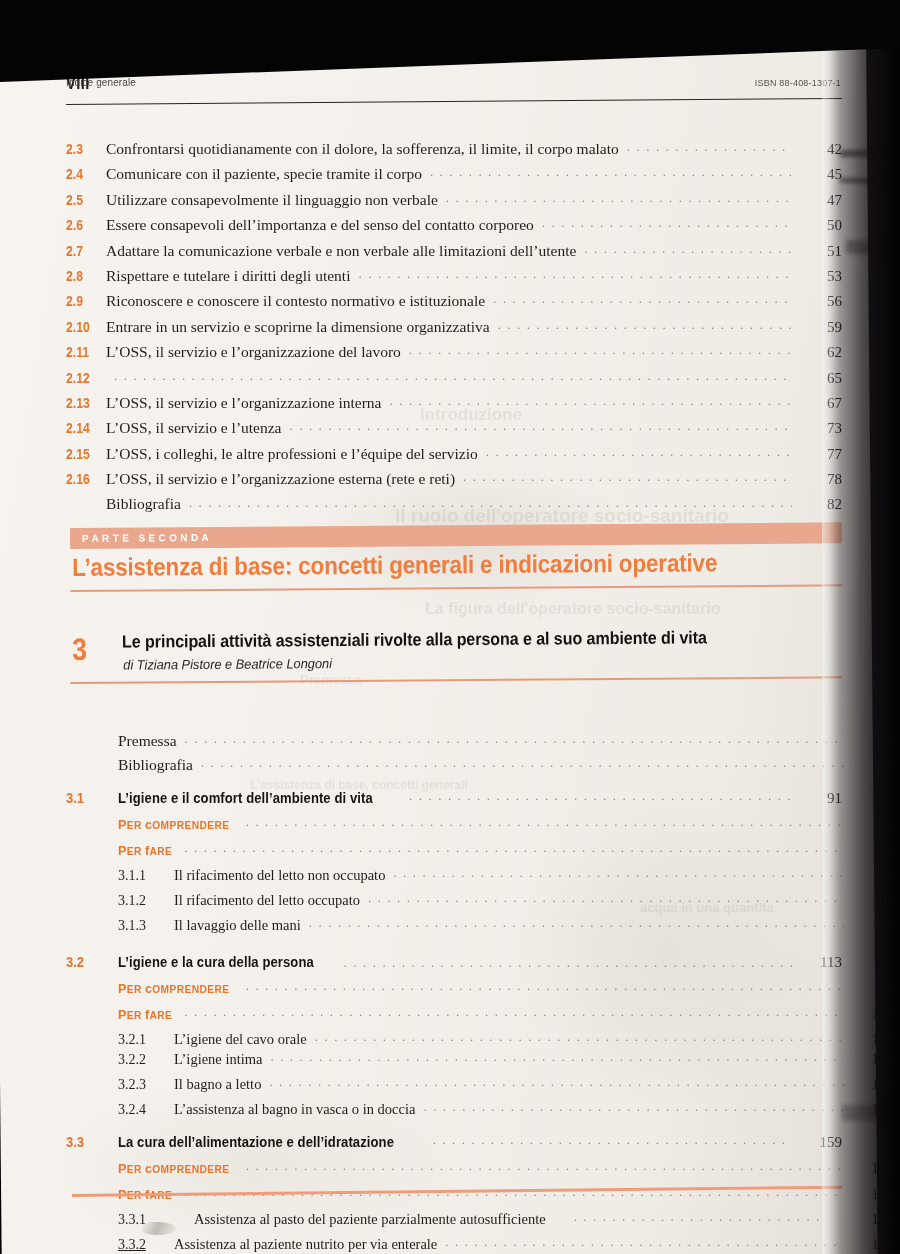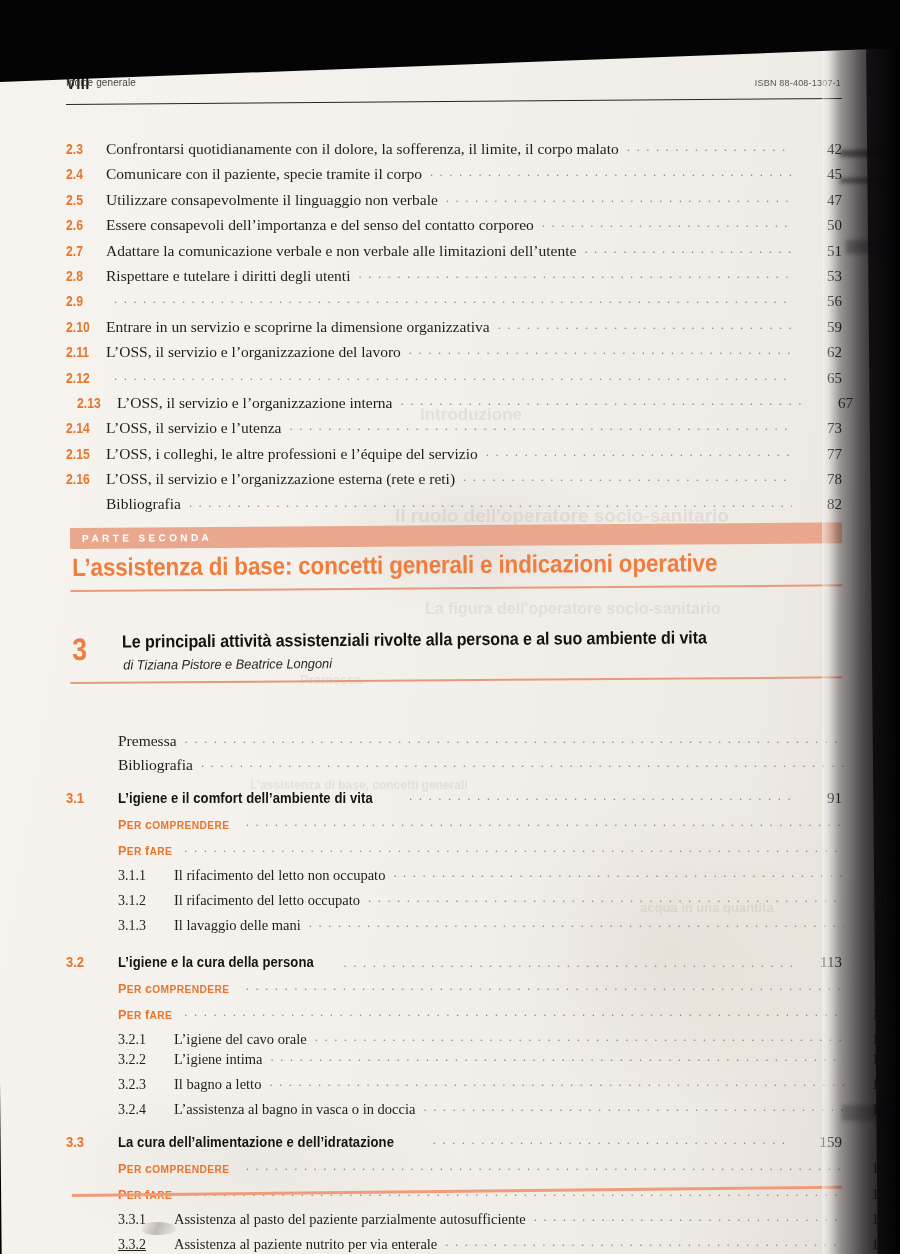--- a/index.html
+++ b/index.html
@@ -420,41 +420,42 @@
           <span class="pg">51</span>
         </div>
         <div class="row" style="margin-top: 5.4px;">
           <span class="num w-num-b" style="width: 40px; display: inline-block;">2.8</span>
           <span class="label">Rispettare e tutelare i diritti degli utenti</span>
           <span class="leader"></span>
           <span class="pg">53</span>
         </div>
         <div class="row" style="margin-top: 5.4px;">
           <span class="num w-num-b" style="width: 40px; display: inline-block;">2.9</span>
+          <span class="label">Riconoscere e conoscere il contesto normativo e istituzionale</span>
           <span class="leader"></span>
           <span class="pg">56</span>
         </div>
         <div class="row" style="margin-top: 5.4px;">
           <span class="num w-num-b" style="width: 40px; display: inline-block;">2.10</span>
           <span class="label">Entrare in un servizio e scoprirne la dimensione organizzativa</span>
           <span class="leader"></span>
           <span class="pg">59</span>
         </div>
         <div class="row" style="margin-top: 5.4px;">
           <span class="num w-num-b" style="width: 40px; display: inline-block;">2.11</span>
           <span class="label">L’OSS, il servizio e l’organizzazione del lavoro</span>
           <span class="leader"></span>
           <span class="pg">62</span>
         </div>
         <div class="row" style="margin-top: 5.4px;">
           <span class="num w-num-b" style="width: 40px; display: inline-block;">2.12</span>
           <span class="leader"></span>
           <span class="pg">65</span>
         </div>
-        <div class="row" style="margin-top: 5.4px; margin-left: 11px;">
+        <div class="row" style="margin-top: 5.4px;">
           <span class="num w-num-b" style="width: 40px; display: inline-block;">2.13</span>
           <span class="label">L’OSS, il servizio e l’organizzazione interna</span>
           <span class="leader"></span>
           <span class="pg">67</span>
         </div>
         <div class="row" style="margin-top: 5.4px;">
           <span class="num w-num-b" style="width: 40px; display: inline-block;">2.14</span>
           <span class="label">L’OSS, il servizio e l’utenza</span>
           <span class="leader"></span>
           <span class="pg">73</span>
@@ -596,21 +597,21 @@
           <span class="label"><span class="cap">P</span>ER <span class="cap">c</span>OMPRENDERE</span>
           <span class="leader"></span>
           <span class="pg">159</span>
         </div>
         <div class="row tagline" style="margin-top: 6px; padding-left: 52px;">
           <span class="num w-num-b" style="width: 0px; display: inline-block;"></span>
           <span class="label"><span class="cap">P</span>ER <span class="cap">f</span>ARE</span>
           <span class="leader"></span>
           <span class="pg">189</span>
         </div>
-        <div class="row sub" style="margin-top: 5px; padding-left: 52px;">
+        <div class="row sub" style="margin-top: 5px; padding-left: 52px; gap: 20px;">
           <span class="num w-num-b" style="width: 56px; display: inline-block;">3.3.1</span>
           <span class="label">Assistenza al pasto del paziente parzialmente autosufficiente</span>
           <span class="leader"></span>
           <span class="pg">189</span>
         </div>
         <div class="row sub" style="margin-top: 5px; padding-left: 52px;">
           <span class="num w-num-b" style="width: 56px; display: inline-block; text-decoration: underline;">3.3.2</span>
           <span class="label">Assistenza al paziente nutrito per via enterale</span>
           <span class="leader"></span>
           <span class="pg">196</span>

